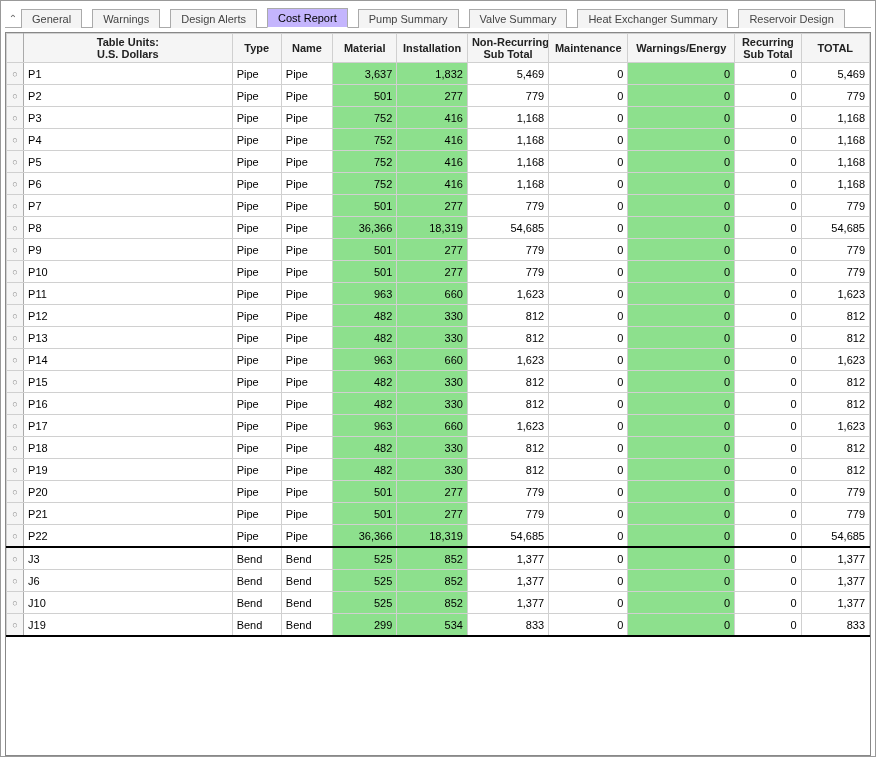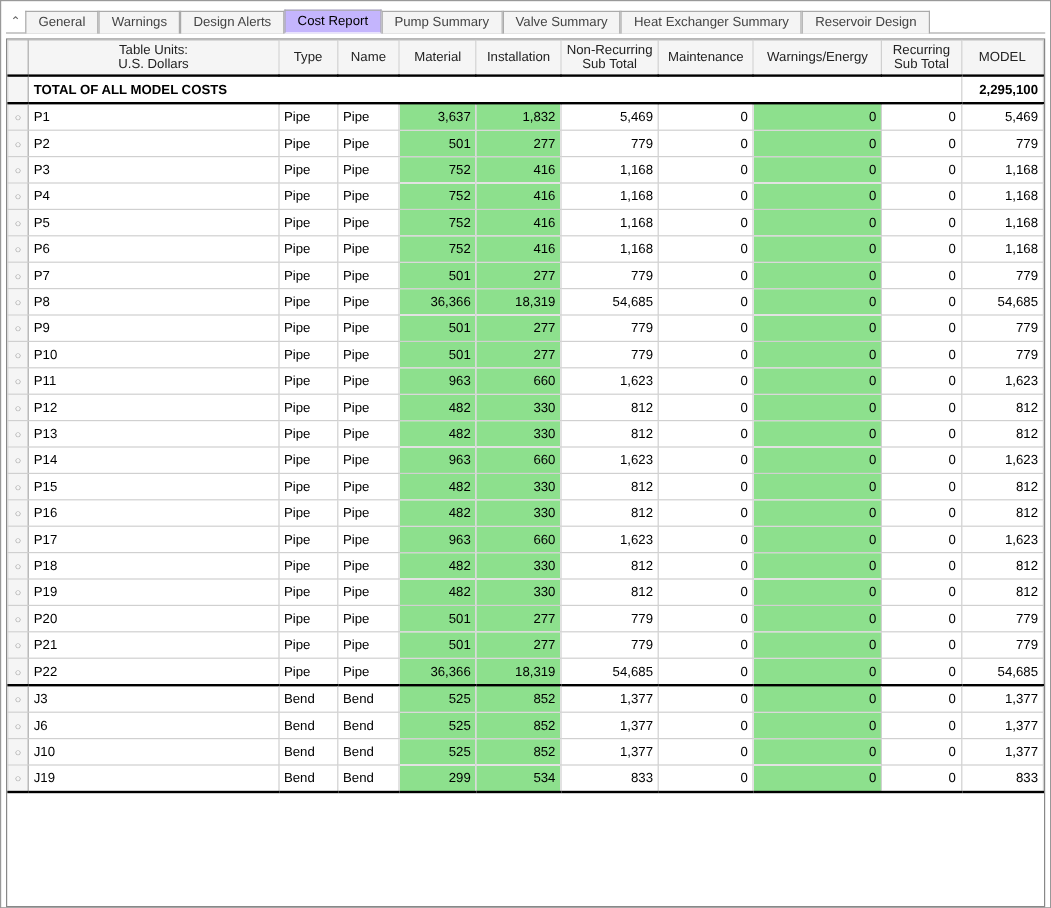--- a/index.html
+++ b/index.html
@@ -1,24 +1,24 @@
 <!DOCTYPE html>
 <html><head>
 <meta charset="utf-8">
 <style>
 html,body{margin:0;padding:0;background:#f0f0f0;font-family:Tahoma,Arial,sans-serif;font-size:11px;color:#000}
 .window{width:876px;height:757px;background:#fff;border:1px solid #999;box-sizing:border-box;padding:4px;position:relative}
 .tabbar{display:flex;align-items:flex-end;border-bottom:1px solid #aaa;height:22px;padding-left:0}
 .tabbar .collapse{width:16px;text-align:center;color:#666;cursor:pointer;font-size:10px;padding-bottom:3px}
-.tab{padding:3px 10px;border:1px solid #aaa;border-bottom:none;background:#f4f4f4;color:#444;margin-right:0;position:relative;top:1px;cursor:pointer}
+.tab{padding:3px 10px;border:1px solid #aaa;border-bottom:none;background:#f4f4f4;color:#444;margin-right:10px;position:relative;top:1px;cursor:pointer}
 .tab.active{background:#c4b5fd;border-bottom:1px solid #fff;color:#000}
 .grid-wrap{border:1px solid #888;margin-top:4px;height:722px;overflow:auto}
 .grid{border-collapse:collapse;width:100%;table-layout:fixed}
 .grid th,.grid td{border:1px solid #d0d0d0;padding:2px 4px;font-size:11px;height:17px;white-space:nowrap;overflow:hidden}
-.grid th{background:#f5f5f5;font-weight:normal;color:#222;text-align:center}
+.grid th{background:#f5f5f5;font-weight:bold;color:#222;text-align:center}
 .grid .rh{width:14px;background:#f5f5f5;text-align:center;color:#888;font-size:9px;border-right:1px solid #aaa}
 .num{text-align:right}
 .txt{text-align:left}
 .ctr{text-align:center}
 .bold{font-weight:bold}
 .green{background:#8DE08D}
 .sec-top td{border-top:2px solid #000}
 .sec-bot td{border-bottom:2px solid #000}
 col.c-rh{width:16px}
 col.c-item{width:195px}
@@ -70,29 +70,24 @@
           <span>Table Units:</span><br><span>U.S. Dollars</span>
         </th>
         <th>Type</th>
         <th>Name</th>
         <th>Material</th>
         <th>Installation</th>
         <th>Non-Recurring<br>Sub Total</th>
         <th>Maintenance</th>
         <th>Warnings/Energy</th>
         <th>Recurring<br>Sub Total</th>
-        <th>MODEL</th>
+        <th>TOTAL</th>
       </tr>
     </thead>
     <tbody id="tbody">
-          <tr class="sec-top sec-bot">
-   <td class="rh"></td>
-   <td class="txt bold" colspan="9">TOTAL OF ALL MODEL COSTS</td>
-   <td class="num bold">2,295,100</td>
-  </tr>
           <tr class="">
       <td class="rh">○</td>
       <td class="txt">P1</td>
       <td class="txt">Pipe</td>
             <td class="txt">Pipe</td>
       <td class="num green">3,637</td>
       <td class="num green">1,832</td>
       <td class="num">5,469</td>
             <td class="num">0</td>
       <td class="num green">0</td>

